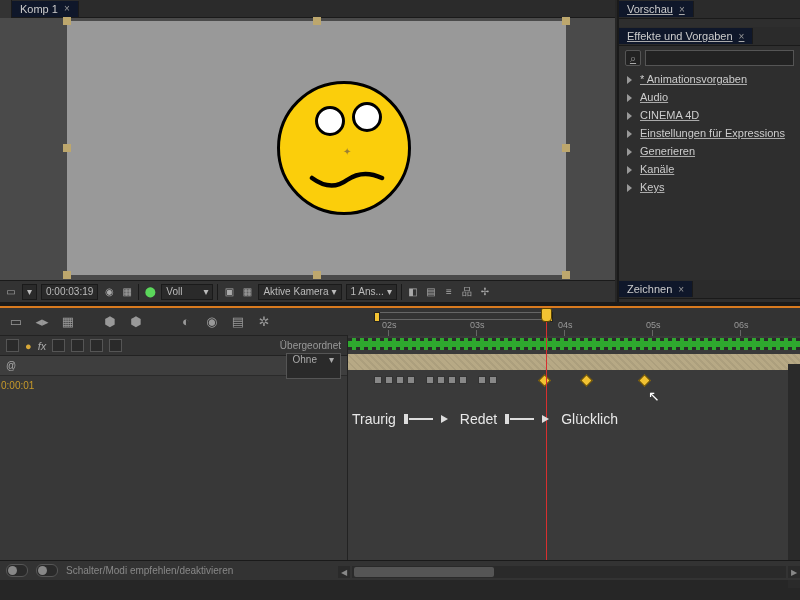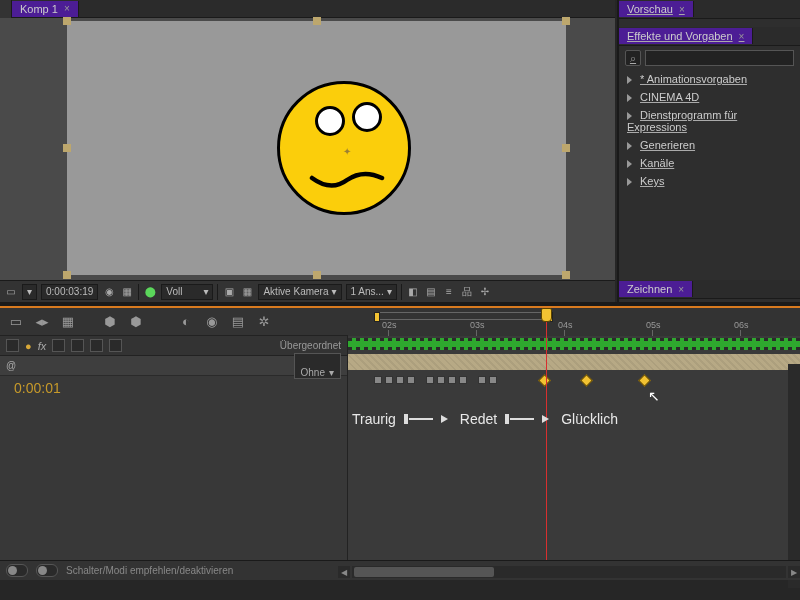--- a/index.html
+++ b/index.html
@@ -1,20 +1,20 @@
 <!DOCTYPE html>
 <html><head>
 <meta charset="utf-8">
 <style>
 * { margin:0; padding:0; box-sizing:border-box; font-family:"Segoe UI",Arial,sans-serif; -webkit-font-smoothing:antialiased; }
 body { background:#262626; color:#aaa; font-size:11px; overflow:hidden; width:800px; height:600px; position:relative; }
 
 
 .triR::before{content:"";display:inline-block;border:4px solid transparent;border-left:5px solid #999;margin-right:4px;vertical-align:middle;}
-.panel-tab{display:inline-flex;align-items:center;gap:6px;padding:2px 8px;background:#4c1d95;color:#ccc;font-size:11px;border-right:1px solid #1a1a1a;}
+.panel-tab{display:inline-flex;align-items:center;gap:6px;padding:2px 8px;background:#0f172a;color:#ccc;font-size:11px;border-right:1px solid #1a1a1a;}
 .close-x{font-size:10px;color:#999;cursor:pointer;}
 
 
 #tabbar{position:absolute;left:0;top:0;width:615px;height:18px;background:#2b2b2b;display:flex;align-items:center;border-bottom:1px solid #1a1a1a;}
 #tabbar .half{width:12px;height:18px;background:#333;border-right:1px solid #1a1a1a;}
 
 
 #viewer{position:absolute;left:0;top:18px;width:615px;height:262px;background:#4a4a4a;}
 #compcanvas{position:absolute;left:67px;top:3px;width:499px;height:254px;background:#999;}
 .handle{position:absolute;width:8px;height:8px;background:#bda76d;}
@@ -55,22 +55,22 @@
 #workarea .cap{position:absolute;top:-1px;width:6px;height:10px;background:#f2c232;border:1px solid #222;}
 .tick{position:absolute;top:12px;font-size:9px;color:#999;}
 .tickline{position:absolute;top:22px;width:1px;height:6px;background:#666;}
 
 #tl-body{position:absolute;left:0;top:28px;width:800px;height:224px;}
 #leftcols{position:absolute;left:0;top:0;width:348px;height:100%;background:#383838;border-right:1px solid #222;}
 #colhdr{height:20px;background:#333;display:flex;align-items:center;padding:0 6px;gap:6px;border-bottom:1px solid #222;}
 #colhdr .mini{width:13px;height:13px;background:#2a2a2a;border:1px solid #555;}
 #colhdr .parent{margin-left:auto;color:#999;font-size:10px;}
 #row1{height:20px;display:flex;align-items:center;padding:0 6px;gap:6px;background:#3e3e3e;border-bottom:1px solid #2a2a2a;font-size:10px;}
-#row1 .sel{background:#2a2a2a;border:1px solid #555;padding:0 6px;height:26px;display:flex;align-items:flex-end;gap:4px;margin-left:auto;}
-#tcindent{padding:4px 14px;color:#c79a2a;font-size:14px;}
+#row1 .sel{background:#2a2a2a;border:1px solid #555;padding:0 6px;height:26px;display:flex;align-items:flex-start;gap:12px;margin-left:auto;}
+#tcindent{padding:4px 1px;color:#c79a2a;font-size:10px;}
 
 #tracks{position:absolute;left:348px;top:0;width:452px;height:100%;background:#3a3a3a;}
 #greenbar{position:absolute;left:0;top:2px;width:452px;height:12px;
   background:
    repeating-linear-gradient(90deg,#2a2a2a 0,#2a2a2a 4px,transparent 4px,transparent 8px) 0 0/100% 3px no-repeat,
    repeating-linear-gradient(90deg,#2a2a2a 0,#2a2a2a 4px,transparent 4px,transparent 8px) 0 9px/100% 3px no-repeat,
    #2ea82e;}
 #layerbar{position:absolute;left:0;top:18px;width:452px;height:16px;background:#b7a985;
   background-image:repeating-linear-gradient(45deg,rgba(0,0,0,.06) 0 2px,transparent 2px 5px);}
 #kfstrip{position:absolute;left:0;top:38px;width:452px;height:14px;}
@@ -179,22 +179,23 @@
       <span>Effekte und Vorgaben</span>
       <span class="close-x">×</span>
     </div>
   </div>
   <div id="searchrow">
     <div class="mag">⌕</div>
     <input type="text" placeholder="" style="">
   </div>
   <div id="efflist">
     <div class="item triR"><span>* Animationsvorgaben</span></div>
+    <div class="item triR"><span>Audio</span></div>
     <div class="item triR"><span>CINEMA 4D</span></div>
-    <div class="item triR"><span>Dienstprogramm für Expressions</span></div>
+    <div class="item triR"><span>Einstellungen für Expressions</span></div>
     <div class="item triR"><span>Generieren</span></div>
     <div class="item triR"><span>Kanäle</span></div>
     <div class="item triR"><span>Keys</span></div>
   </div>
 </div>
 <div id="zpanel">
   <div class="rpanel-head">
     <div class="panel-tab">
       <span>Zeichnen</span>
       <span class="close-x">×</span>

